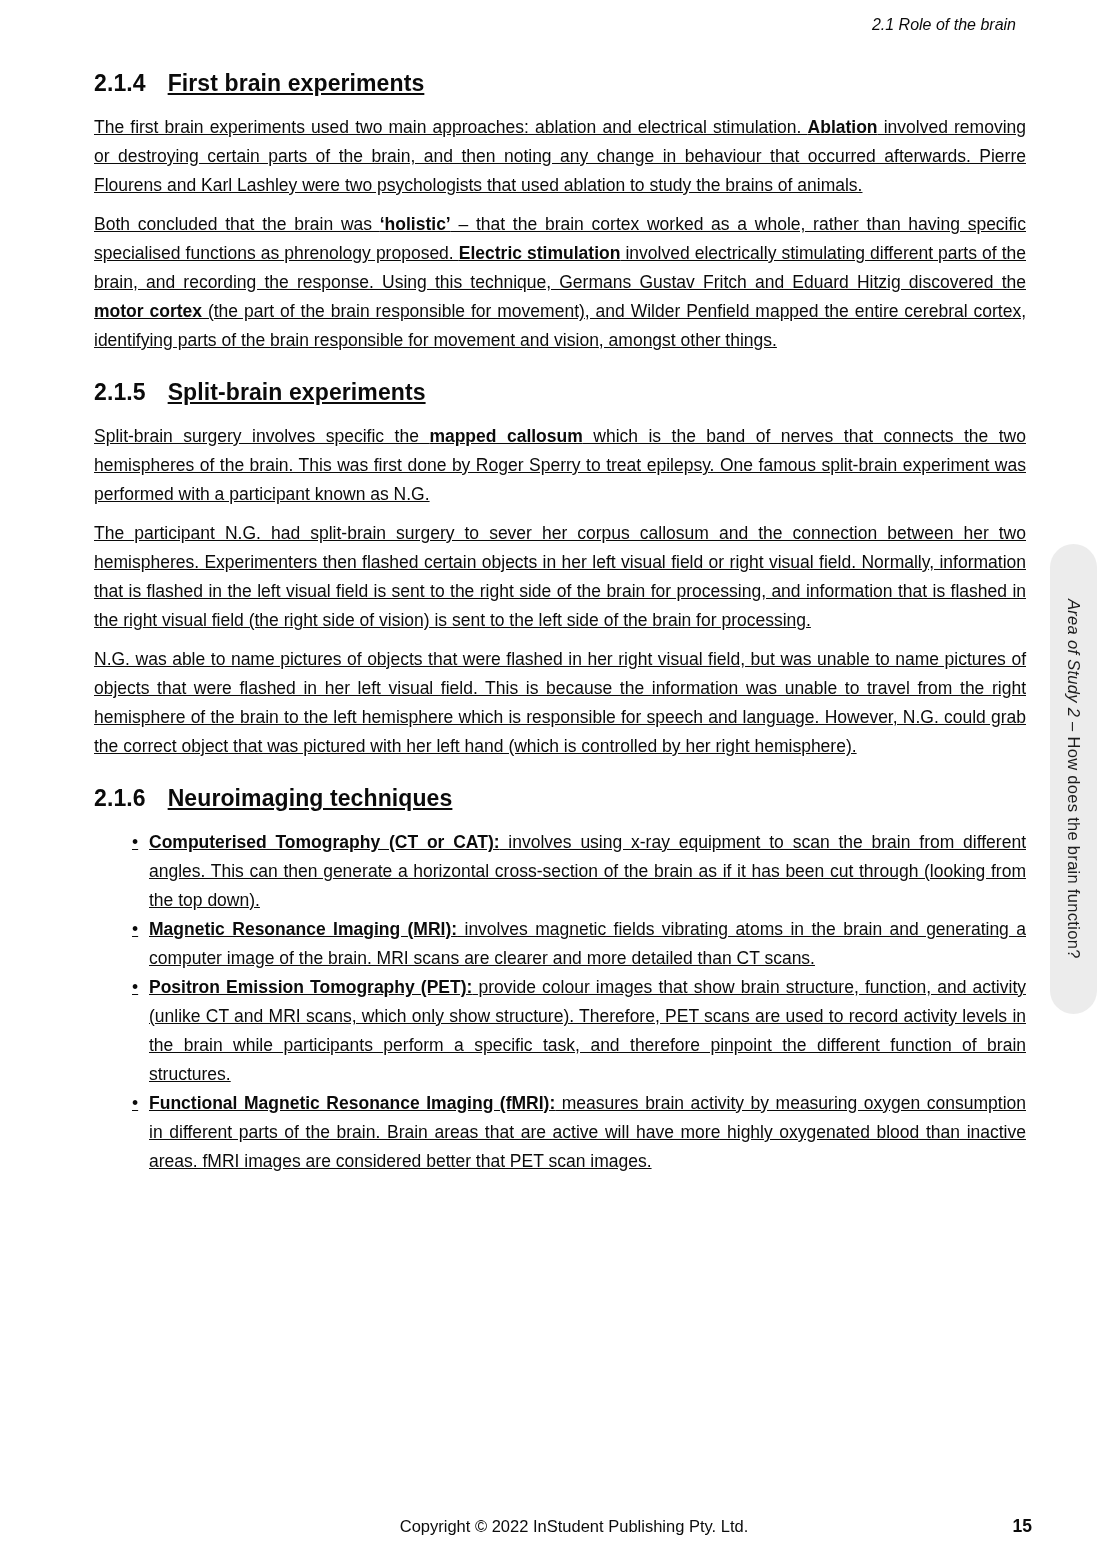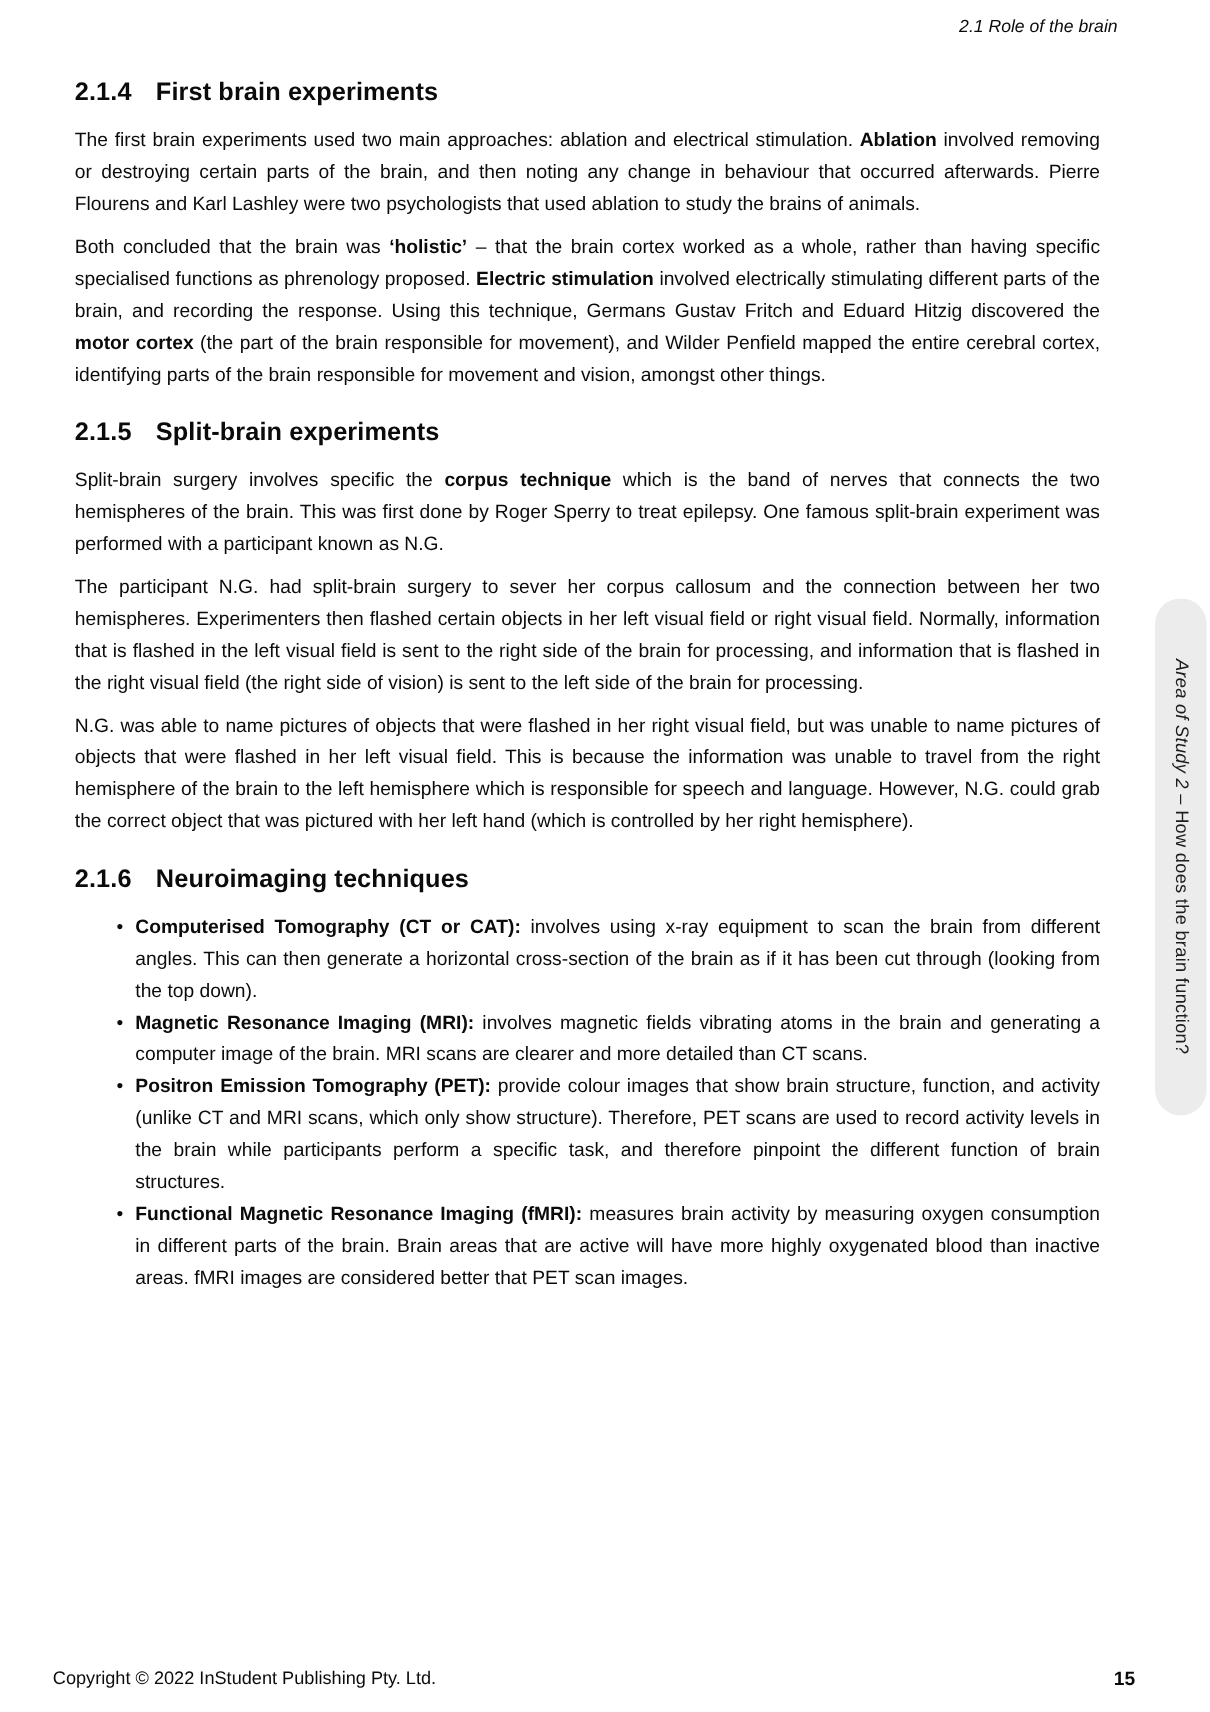--- a/index.html
+++ b/index.html
@@ -16,22 +16,23 @@
   .running-header {
     position: absolute;
     top: 16px; right: 84px;
     font-style: italic;
     font-size: 16px;
     color: #0b0b0b;
   }
 
   .content {
     position: absolute;
-    left: 68px; top: 70px;
+    left: 94px; top: 70px;
     width: 932px;
+    text-decoration: underline;
   }
 
   h2.section-heading {
     font-size: 23px;
     font-weight: bold;
     letter-spacing: 0.1px;
     margin: 24px 0 16px 0;
   }
   .content > h2.section-heading:first-child { margin-top: 0; }
   h2.section-heading .num { display: inline-block; margin-right: 22px; }
@@ -82,21 +83,21 @@
     font-size: 16.5px;
     letter-spacing: 0.3px;
     color: #1c1c1c;
   }
   .side-tab-text .it { font-style: italic; }
 
   .footer-copy {
     position: absolute;
     left: 0; bottom: 20px;
     width: 1100px;
-    text-align: left;
+    text-align: center;
     font-size: 16.5px;
     color: #0b0b0b;
     padding-left: 48px;
   }
   .footer-page {
     position: absolute;
     right: 68px; bottom: 19px;
     font-size: 17.5px;
     font-weight: bold;
     color: #0b0b0b;
@@ -113,21 +114,21 @@
 
     <h2 class="section-heading">
       <span class="num">2.1.4</span><span>First brain experiments</span>
     </h2>
     <p class="para"><span>The first brain experiments used two main approaches: ablation and electrical stimulation. </span><span class="b">Ablation</span><span> involved removing or destroying certain parts of the brain, and then noting any change in behaviour that occurred afterwards. Pierre Flourens and Karl Lashley were two psychologists that used ablation to study the brains of animals.</span></p>
     <p class="para"><span>Both concluded that the brain was </span><span class="b">‘holistic’</span><span> – that the brain cortex worked as a whole, rather than having specific specialised functions as phrenology proposed. </span><span class="b">Electric stimulation</span><span> involved electrically stimulating different parts of the brain, and recording the response. Using this technique, Germans Gustav Fritch and Eduard Hitzig discovered the </span><span class="b">motor cortex</span><span> (the part of the brain responsible for movement), and Wilder Penfield mapped the entire cerebral cortex, identifying parts of the brain responsible for movement and vision, amongst other things.</span></p>
 
     <h2 class="section-heading">
       <span class="num">2.1.5</span><span>Split-brain experiments</span>
     </h2>
-    <p class="para"><span>Split-brain surgery involves specific the </span><span class="b">corpus technique</span><span> which is the band of nerves that connects the two hemispheres of the brain. This was first done by Roger Sperry to treat epilepsy. One famous split-brain experiment was performed with a participant known as N.G.</span></p>
+    <p class="para"><span>Split-brain surgery involves specific the </span><span class="b">mapped callosum</span><span> which is the band of nerves that connects the two hemispheres of the brain. This was first done by Roger Sperry to treat epilepsy. One famous split-brain experiment was performed with a participant known as N.G.</span></p>
     <p class="para"><span>The participant N.G. had split-brain surgery to sever her corpus callosum and the connection between her two hemispheres. Experimenters then flashed certain objects in her left visual field or right visual field. Normally, information that is flashed in the left visual field is sent to the right side of the brain for processing, and information that is flashed in the right visual field (the right side of vision) is sent to the left side of the brain for processing.</span></p>
     <p class="para"><span>N.G. was able to name pictures of objects that were flashed in her right visual field, but was unable to name pictures of objects that were flashed in her left visual field. This is because the information was unable to travel from the right hemisphere of the brain to the left hemisphere which is responsible for speech and language. However, N.G. could grab the correct object that was pictured with her left hand (which is controlled by her right hemisphere).</span></p>
 
     <h2 class="section-heading">
       <span class="num">2.1.6</span><span>Neuroimaging techniques</span>
     </h2>
 
     <ul class="bullets">
         <li>
           <span class="dot">•</span>

